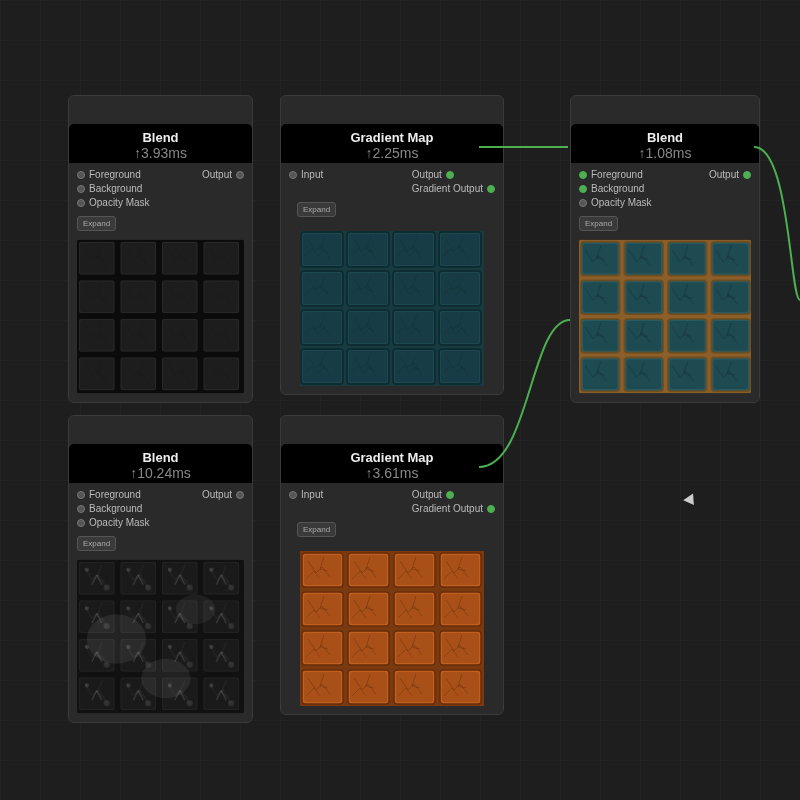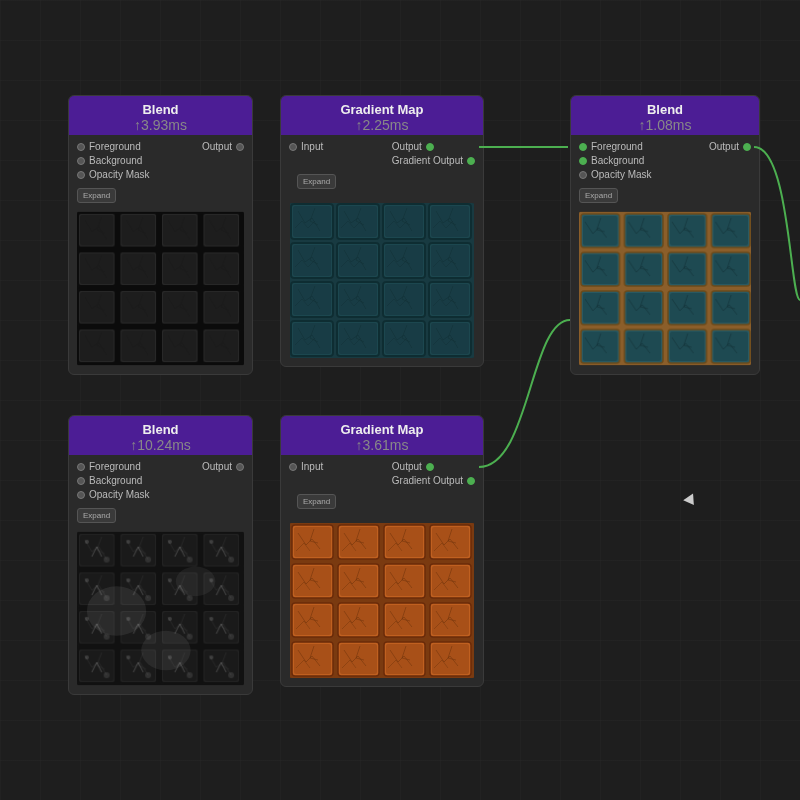--- a/index.html
+++ b/index.html
@@ -19,24 +19,25 @@
     .node {
       position: absolute;
       background: #2a2a2a;
       border: 1px solid #3a3a3a;
       border-radius: 6px;
       width: 185px;
       color: #ccc;
     }
 
     .node-header {
-      background: #4c1d95;
+      background: #000000;
       border-radius: 5px 5px 0 0;
       padding: 6px 10px 2px 10px;
       text-align: center;
+      margin-top: 28px;
     }
 
     .node-title {
       font-weight: bold;
       font-size: 13px;
       color: #eee;
     }
 
     .node-time {
       font-size: 14px;
@@ -116,21 +117,21 @@
     }
 
     
     .preview-canvas {
       width: 100%;
       height: 100%;
     }
 
     
     .node.gradient-map {
-      width: 204px;
+      width: 224px;
     }
 
     .cursor {
       position: absolute;
       width: 0;
       height: 0;
       border-left: 6px solid transparent;
       border-right: 6px solid transparent;
       border-top: 10px solid #ccc;
       transform: rotate(-35deg);

